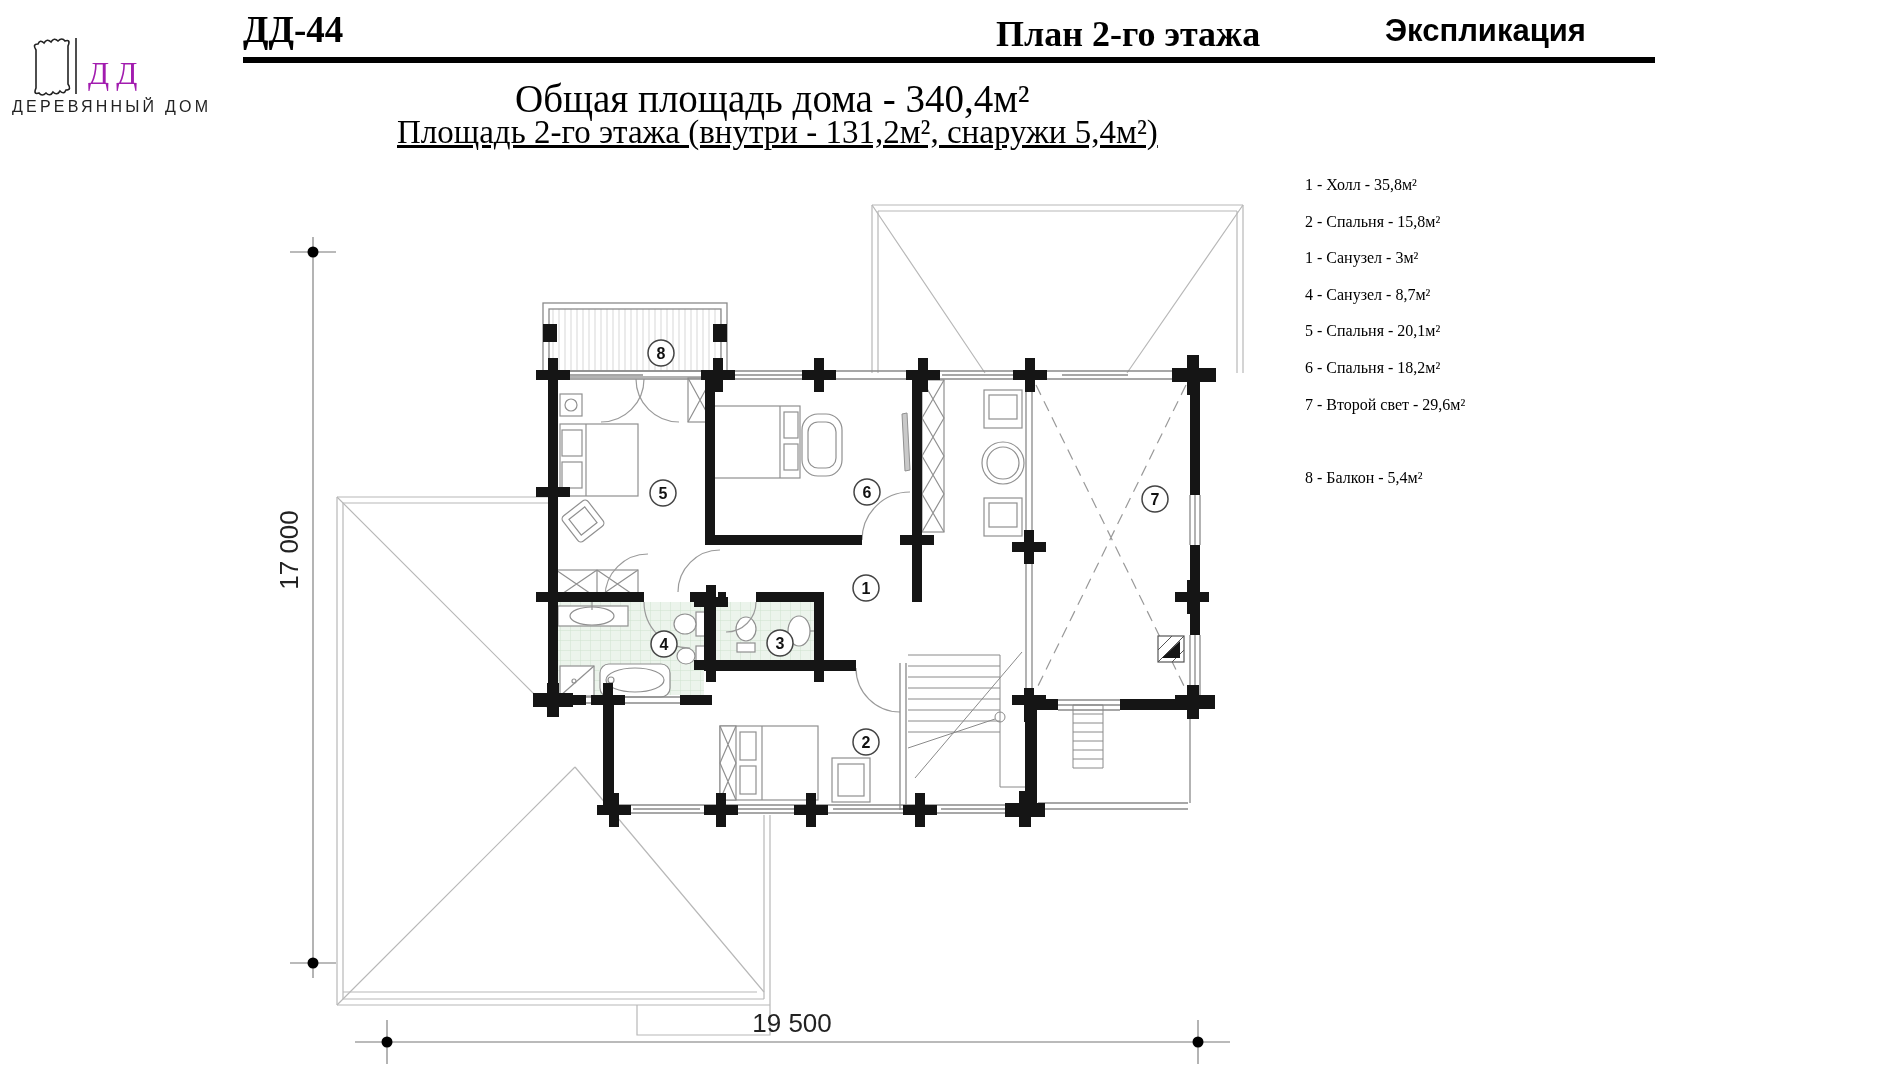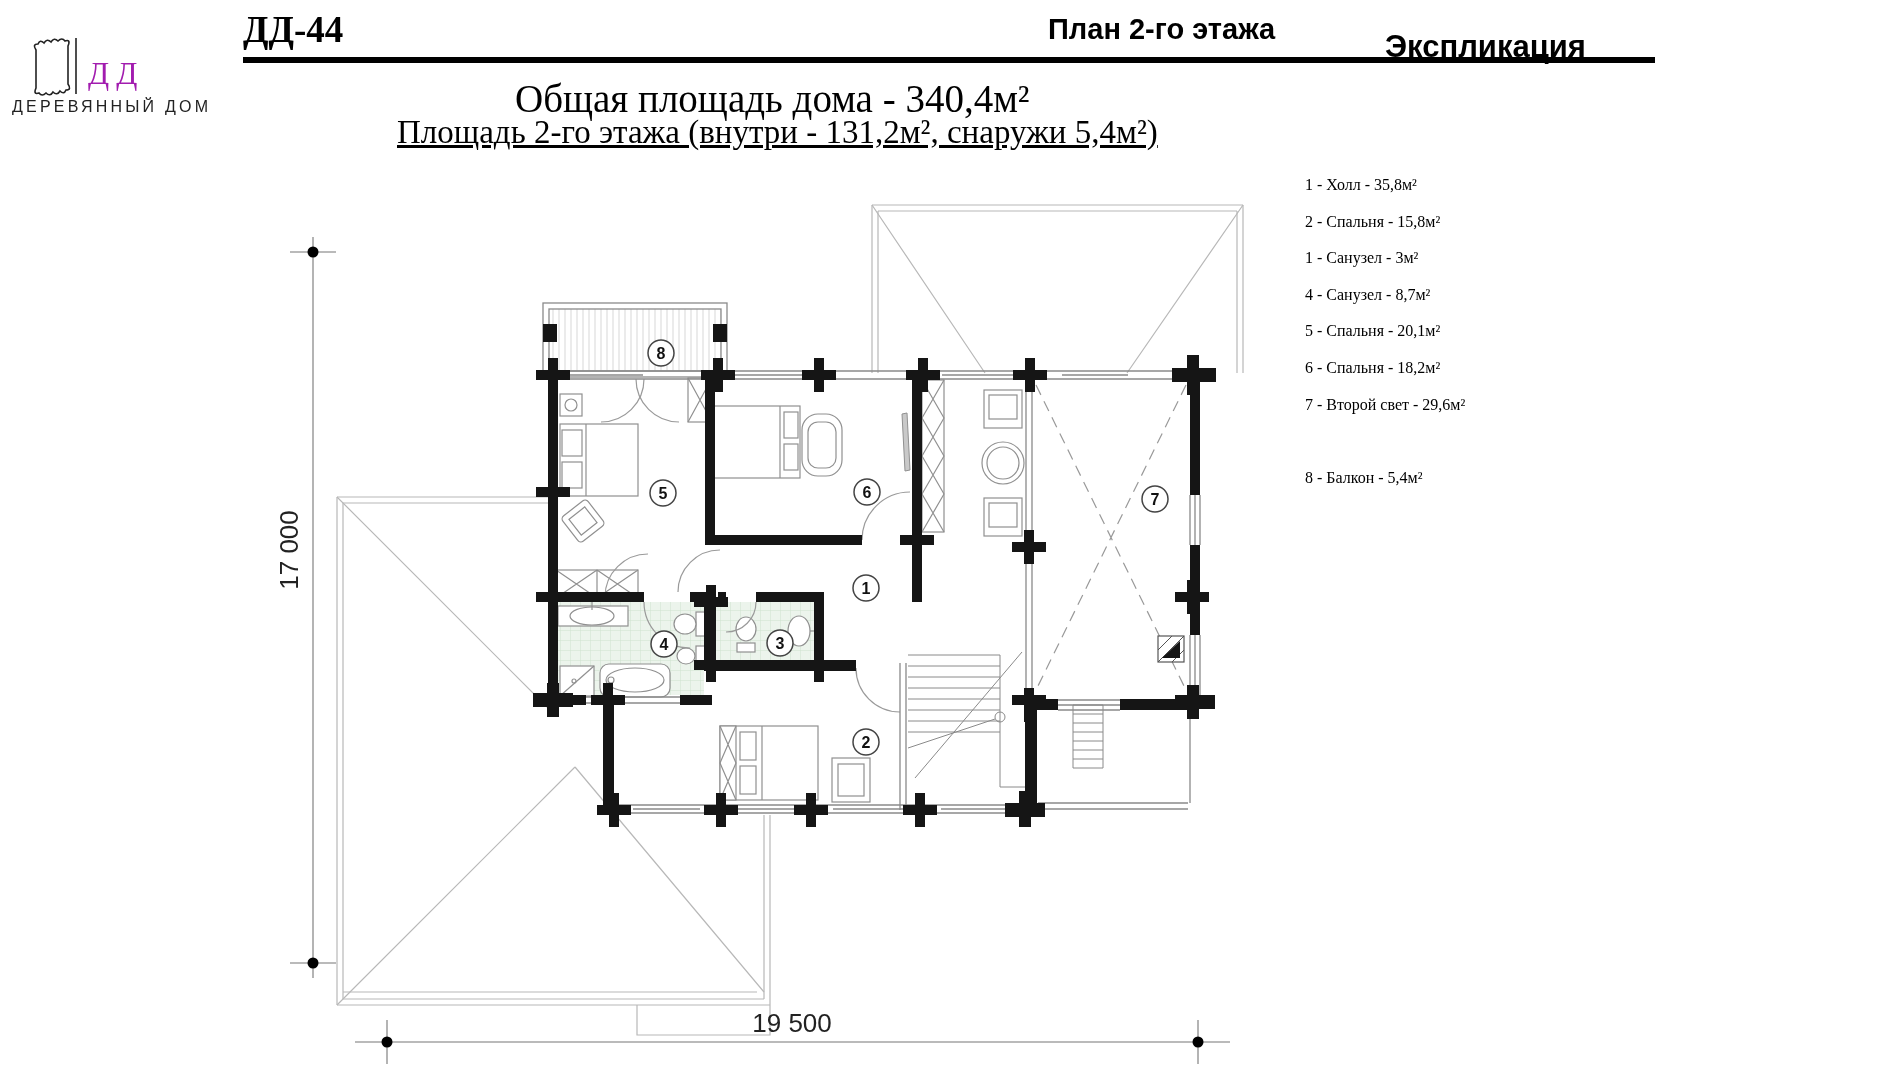--- a/index.html
+++ b/index.html
@@ -7,24 +7,24 @@
        font-family:"Liberation Serif",serif;color:#000;}
   .abs{position:absolute;}
   #logo-wrap{left:10px;top:26px;width:170px;height:95px;}
   #logo-letters{position:absolute;left:78px;top:30px;font-family:"Liberation Serif",serif;
        font-size:31px;font-weight:400;letter-spacing:7px;color:#a21caf;}
   #logo-caption{position:absolute;left:2px;top:72px;font-family:"Liberation Sans",sans-serif;
        font-size:16px;letter-spacing:3.2px;color:#222;white-space:nowrap;}
   #project-code{left:243px;top:8px;font-family:"Liberation Serif",serif;
        font-size:37px;font-weight:bold;}
   #header-rule{left:243px;top:57px;width:1412px;height:6px;background:#000;}
-  #plan-title{left:1048px;top:13px;font-family:Liberation Sans, sans-serif;
-       font-size:29px;font-weight:bold;}
+  #plan-title{left:996px;top:13px;font-family:Liberation Serif, serif;
+       font-size:36px;font-weight:bold;}
   #legend-title{left:1385px;top:13px;font-family:"Liberation Sans",sans-serif;
-       font-size:31px;font-weight:bold;margin-top:16px;}
+       font-size:31px;font-weight:bold;}
   #summary-line1{left:515px;top:76px;font-size:39px;}
   #summary-line2{left:397px;top:114px;font-size:33px;text-decoration:underline;}
   #explication{left:1305px;top:167px;font-size:16px;line-height:36.6px;}
   .expl-item{white-space:nowrap;}
   .expl-gap{margin-top:37px;}
   #floor-plan{left:0;top:0;}
   svg text{font-family:"Liberation Sans",sans-serif;}
   .roof{stroke:#b8b8b8;stroke-width:1.2;fill:none;}
   .thin{stroke:#8a8a8a;stroke-width:1.3;fill:none;}
   .furn{stroke:#909090;stroke-width:1.2;fill:#fff;}

